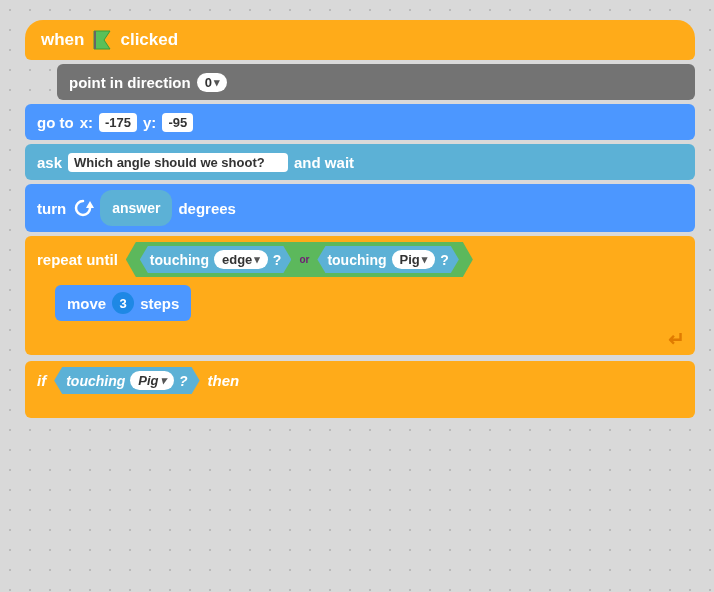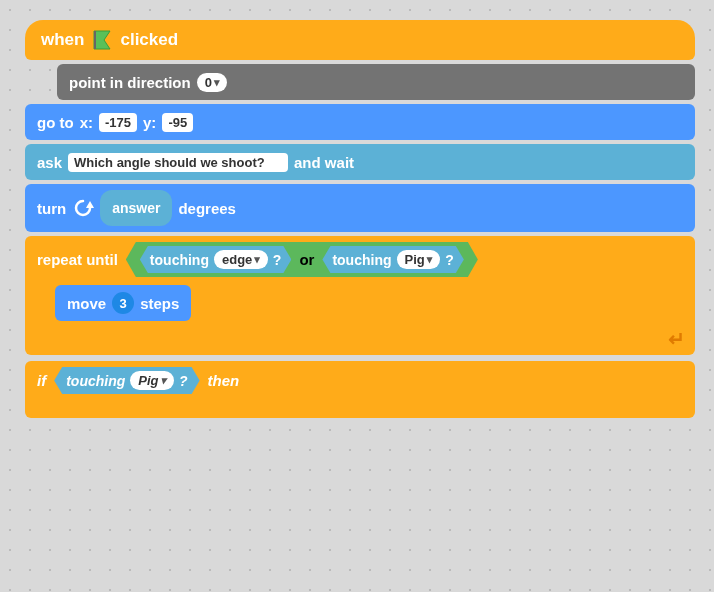--- a/index.html
+++ b/index.html
@@ -207,21 +207,21 @@
 
       <div style="display:inline-flex; align-items:center; background:#5cb85c; padding:4px 14px; border-radius:0; clip-path: polygon(10px 0%, calc(100% - 10px) 0%, 100% 50%, calc(100% - 10px) 100%, 10px 100%, 0% 50%); gap:8px; min-height:32px;">
 
         <div style="display:inline-flex; align-items:center; background:#5cb1d6; padding:4px 10px; clip-path: polygon(8px 0%, calc(100% - 8px) 0%, 100% 50%, calc(100% - 8px) 100%, 8px 100%, 0% 50%); gap:5px;">
           <span style="font-size:14px;">touching</span>
           <span class="dropdown" style="font-size:13px;">
             <span>edge</span>
           </span>
           <span style="font-size:14px;">?</span>
         </div>
-        <span style="font-size:15px; color:#000000;">or</span>
+        <span style="font-size:10px; color:#701a75;">or</span>
 
         <div style="display:inline-flex; align-items:center; background:#5cb1d6; padding:4px 10px; clip-path: polygon(8px 0%, calc(100% - 8px) 0%, 100% 50%, calc(100% - 8px) 100%, 8px 100%, 0% 50%); gap:5px;">
           <span style="font-size:14px;">touching</span>
           <span class="dropdown" style="font-size:13px;">
             <span>Pig</span>
           </span>
           <span style="font-size:14px;">?</span>
         </div>
       </div>
     </div>

